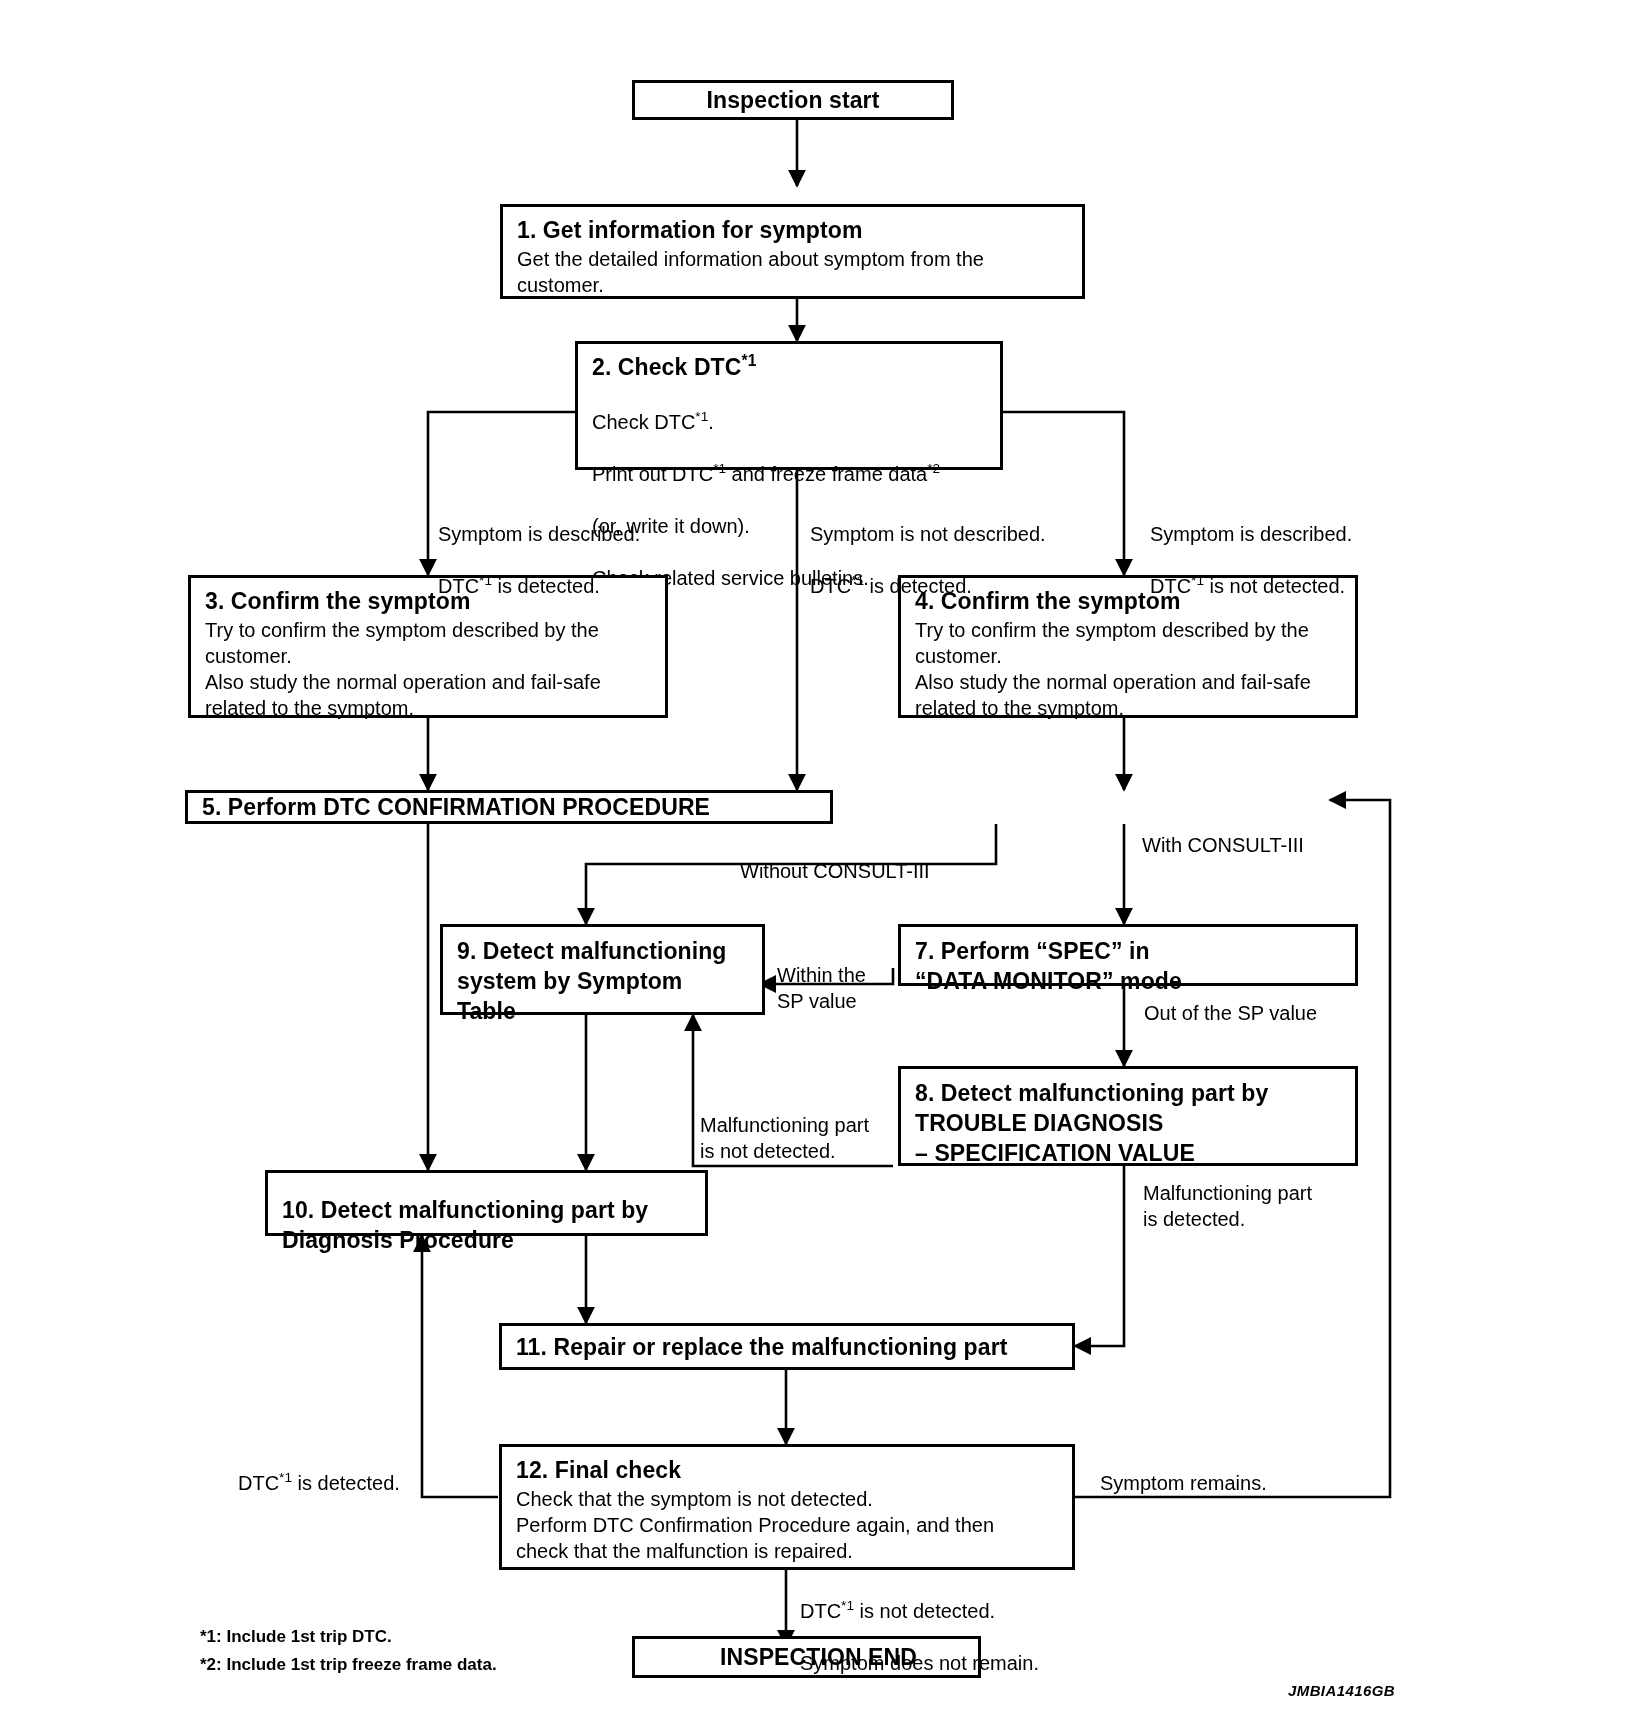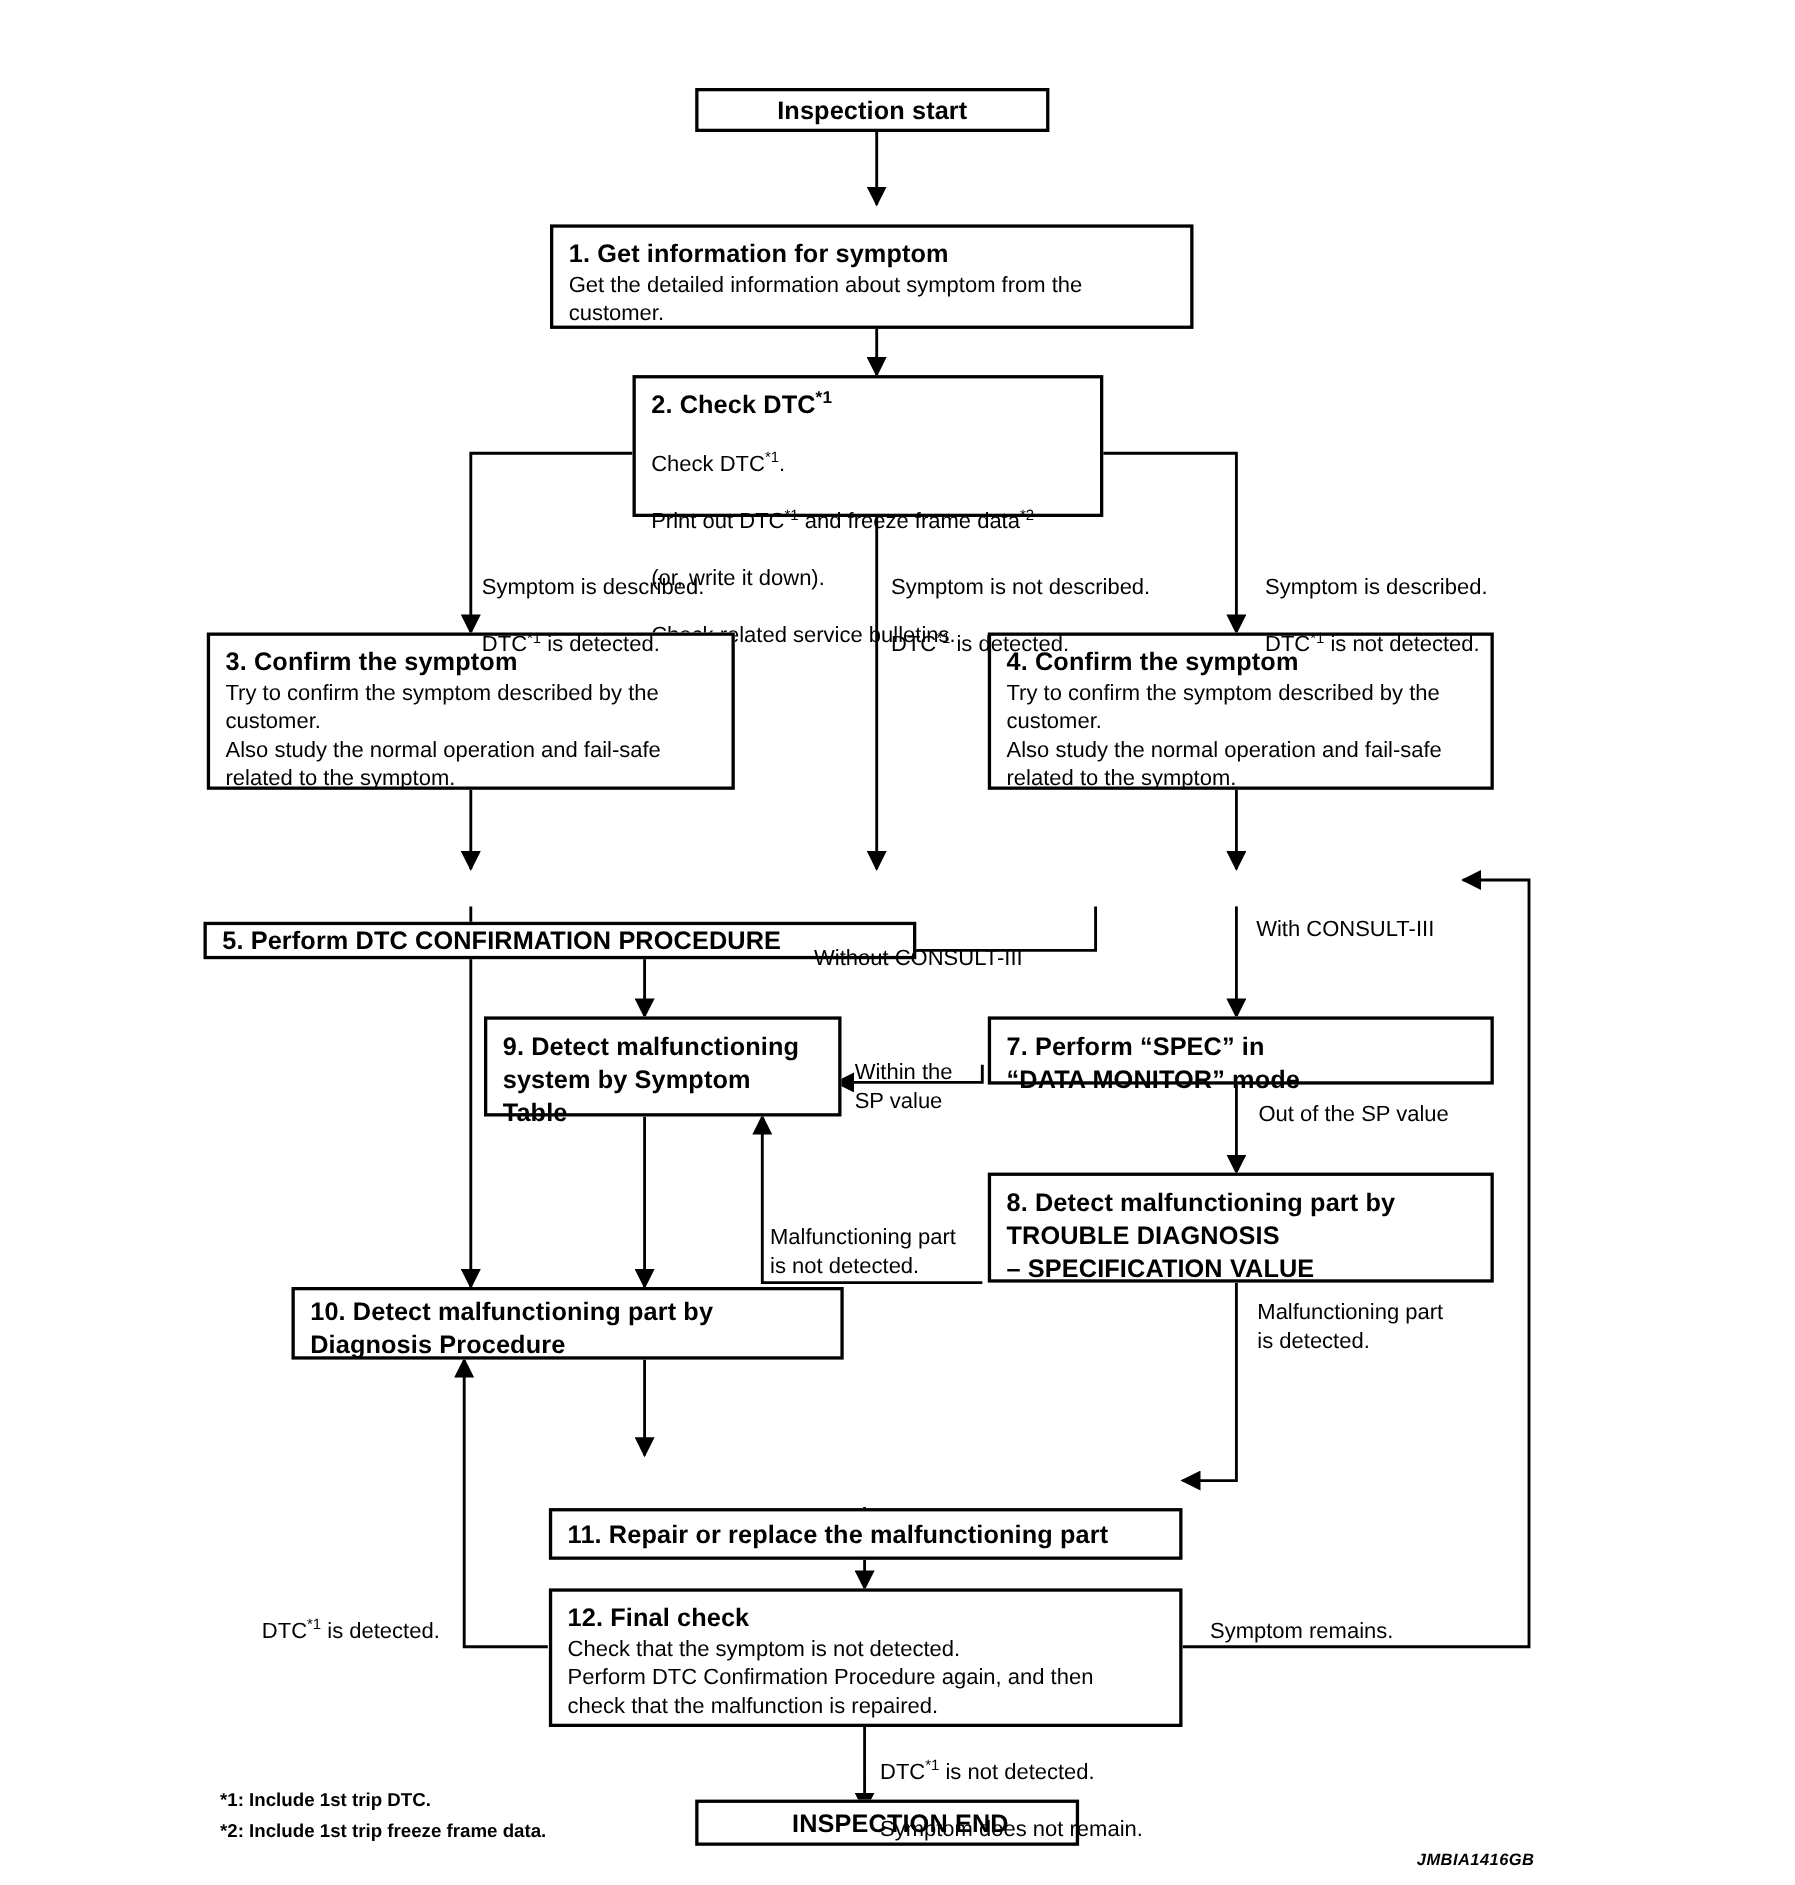--- a/index.html
+++ b/index.html
@@ -42,21 +42,20 @@
     align-items:center;
     justify-content:center;
     padding:0;
   }
   .centered .title{text-align:center;}
 
   .onerow{
     display:flex;
     align-items:center;
     padding:0 0 0 14px;
-    margin-top:48px;
   }
 
   .lbl{
     position:absolute;
     font-size:20px;
     line-height:26px;
     white-space:pre-line;
     background:transparent;
   }
   .note{
@@ -181,21 +180,21 @@
     <div class="title">7. Perform “SPEC” in
     “DATA MONITOR” mode</div>
   </div>
 
   <div class="box" style="left:898px; top:1066px; width:460px; height:100px; padding-top:9px;">
     <div class="title">8. Detect malfunctioning part by
     TROUBLE DIAGNOSIS
     – SPECIFICATION VALUE</div>
   </div>
 
-  <div class="box" style="left:265px; top:1170px; width:502px; height:66px; padding-top:4px;">
+  <div class="box" style="left:265px; top:1170px; width:443px; height:66px; padding-top:22px;">
     <div class="title">10. Detect malfunctioning part by
       Diagnosis Procedure</div>
   </div>
 
   <div class="box onerow" style="left:499px; top:1323px; width:576px; height:47px;">
     <div class="title">11. Repair or replace the malfunctioning part</div>
   </div>
 
   <div class="box" style="left:499px; top:1444px; width:576px; height:126px;">
     <div class="title">12. Final check</div>

